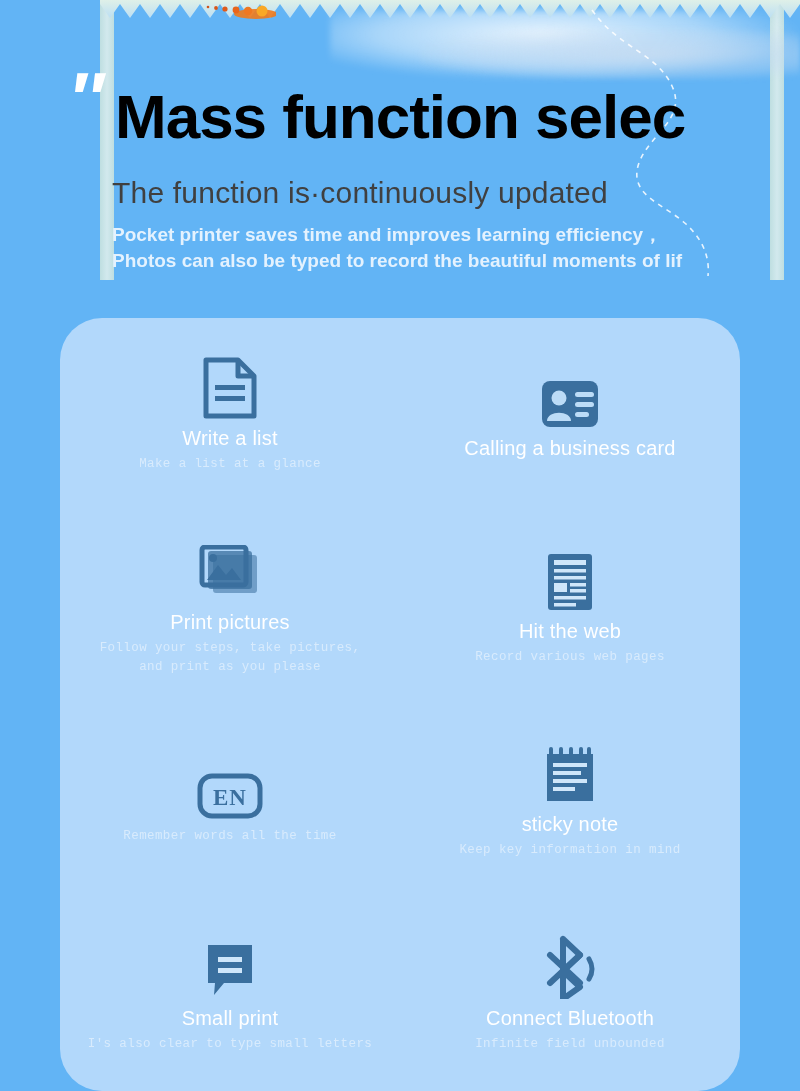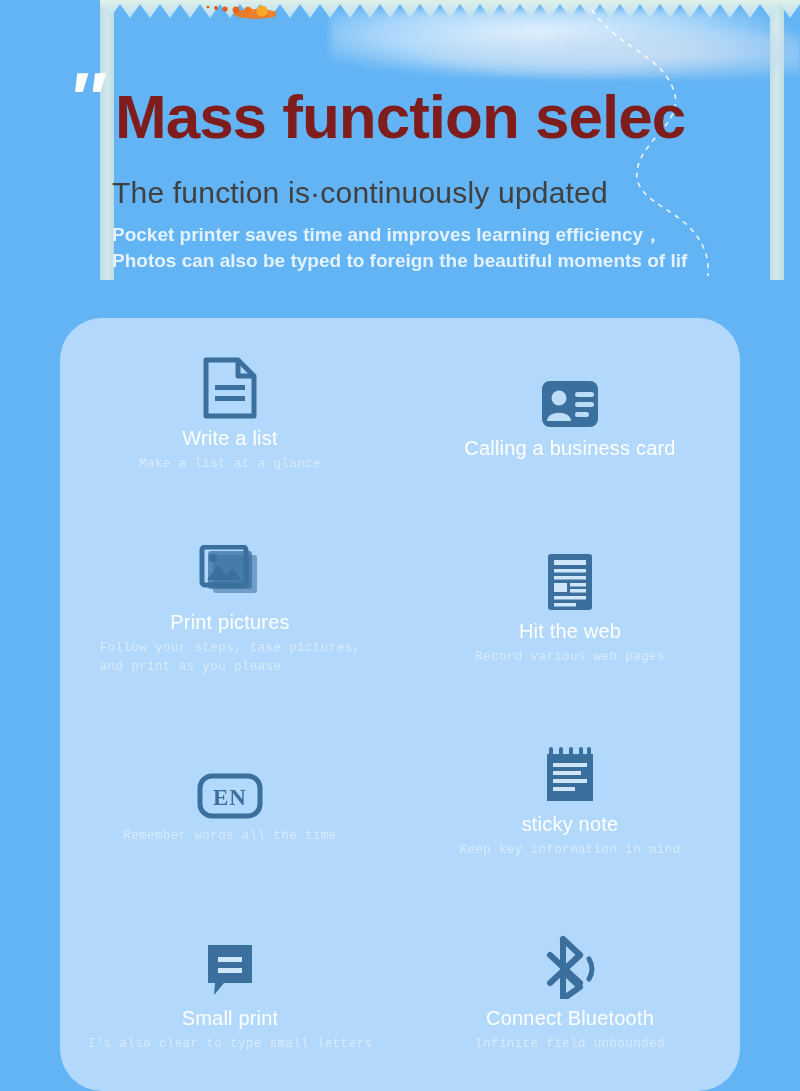--- a/index.html
+++ b/index.html
@@ -44,21 +44,21 @@
 
   
   .header{ position:absolute; left:0; top:0; width:800px; }
   .quote-mark{
     position:absolute; left:68px; top:62px;
     font-size:74px; line-height:1; font-weight:700; color:#ffffff;
     font-style:italic; letter-spacing:-4px;
   }
   .title{
     position:absolute; left:115px; top:84px;
-    font-size:62px; line-height:1.05; font-weight:700; color:#7f1d1d;
+    font-size:62px; line-height:1.05; font-weight:700; color:#000000;
     white-space:nowrap; letter-spacing:-1px;
   }
   .subtitle{
     position:absolute; left:112px; top:176px;
     font-size:30px; color:#404040; white-space:nowrap; letter-spacing:.2px;
   }
   .desc{
     position:absolute; left:112px; top:222px;
     font-size:19px; line-height:26px; color:#e4f2fe; white-space:nowrap;font-weight:bold;
   }
@@ -86,21 +86,21 @@
   .icon-wrap{
     height:64px; display:flex; align-items:flex-end; justify-content:center;
     margin-bottom:8px;
   }
   .f-title{
     font-size:20px; color:#ffffff; line-height:1.15; text-align:center;
     white-space:nowrap; margin-bottom:5px; letter-spacing:.2px;
   }
   .f-sub{
     font-family:"Liberation Mono", "DejaVu Sans Mono", monospace;
-    font-size:12.5px; color:#d8ebfd; line-height:1.55; text-align:left;
+    font-size:12.5px; color:#d8ebfd; line-height:1.55; text-align:center;
     letter-spacing:.4px;
   }
   .f-sub span{ display:block; }
 
   
   .ic{ display:block; }
 </style>
 </head>
 <body>
 
@@ -142,21 +142,21 @@
 <svg class="dashed-path" viewBox="0 0 240 270">
   <path d="M32,2 C58,40 96,44 112,78 C128,112 86,128 78,158 C70,188 104,196 126,216 C142,231 150,248 148,268" fill="none" stroke="#ffffff" stroke-width="1.6" stroke-dasharray="5 5" opacity=".85"></path>
 </svg>
 
 <div class="header">
   <div class="quote-mark">″</div>
   <div class="title">Mass function selec</div>
   <div class="subtitle">The function is·continuously updated</div>
   <div class="desc">
     <div>Pocket printer saves time and improves learning efficiency，</div>
-    <div>Photos can also be typed to foreign the beautiful moments of lif</div>
+    <div>Photos can also be typed to record the beautiful moments of lif</div>
   </div>
 </div>
 
 <div class="card">
   <div class="grid">
 
     <div class="cell">
       <div class="icon-wrap">
         <svg class="ic" width="56" height="62" viewBox="0 0 56 62">
           <path d="M4,3 H36 L52,19 V59 H4 Z" fill="none" stroke="#3a6f9e" stroke-width="5" stroke-linejoin="round"></path>

